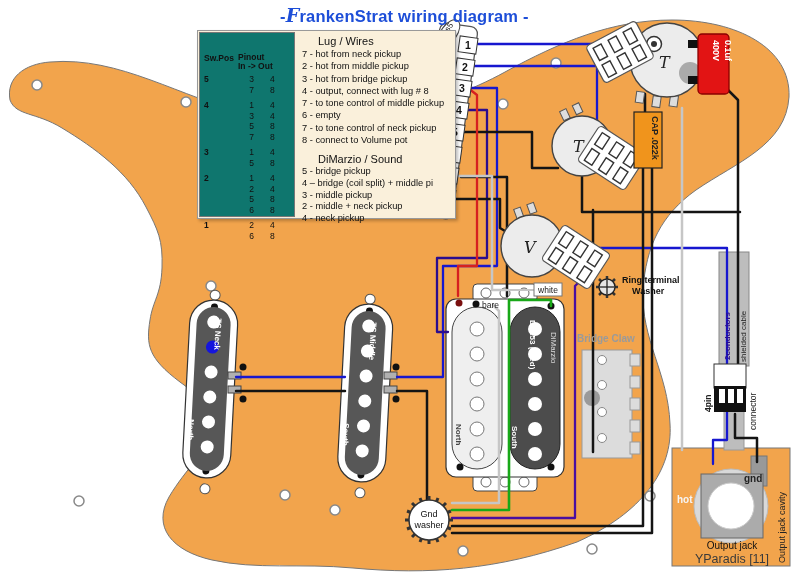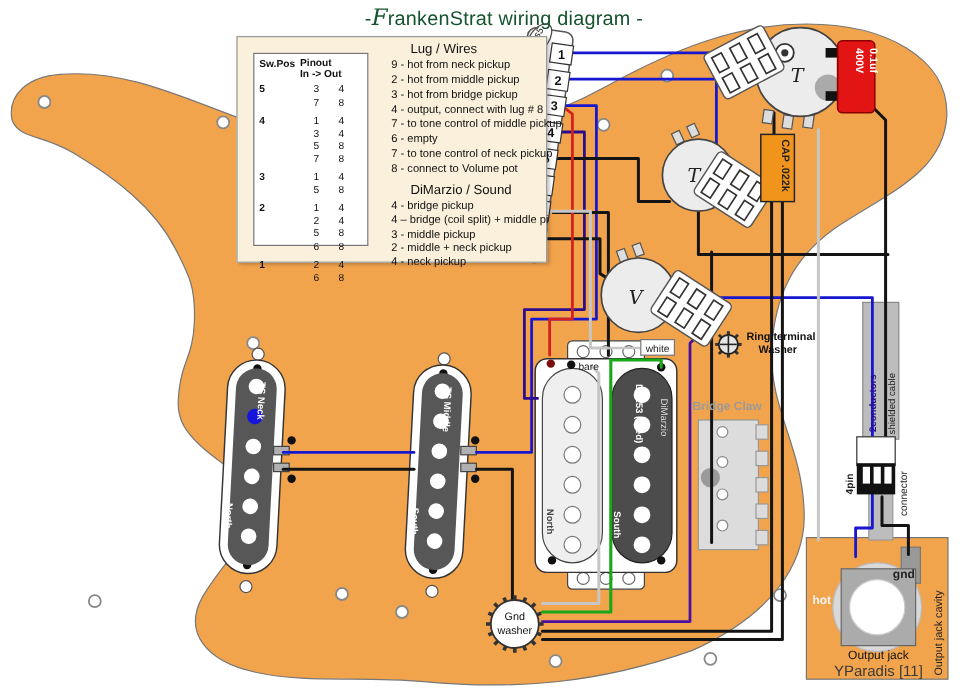--- a/index.html
+++ b/index.html
@@ -22,29 +22,29 @@
   .w-green{stroke:var(--c-green);stroke-width:2.6;}
   .w-gray{stroke:var(--c-gray);stroke-width:2.5;}
   .w-purple{stroke:var(--c-purple);stroke-width:2.3;}
   text{font-family:"Liberation Sans",sans-serif;}
   .t-pot{font-family:"DejaVu Serif",serif;font-style:italic;font-size:16px;fill:#222;}
   .t-lug{font-size:10.5px;font-weight:bold;fill:#111;}
   .t-rot-white{font-size:8px;font-weight:bold;fill:#fff;}
   .t-rot-dark{font-size:8px;font-weight:bold;fill:#444;}
   .t-cap{font-size:9px;font-weight:bold;}
   
-  #title{position:absolute;left:280px;top:4px;width:280px;text-align:center;
-         font-size:16.5px;font-weight:normal;color:#14532d;letter-spacing:.2px;}
+  #title{position:absolute;left:280px;top:4px;width:280px;text-align:left;
+         font-size:16.5px;font-weight:bold;color:#1d4ed8;letter-spacing:.2px;}
   #title .fancyF{font-family:"DejaVu Serif",serif;font-style:italic;font-size:19px;}
   
   #infobox{position:absolute;left:197px;top:30px;width:259px;height:189px;
            background:var(--c-cream);border:1px solid #999;box-sizing:border-box;
            box-shadow:2px 2px 3px rgba(0,0,0,.25);display:flex;}
-  #pinout{width:96px;background:#ffffff;border:1px solid #777;margin:13px;box-sizing:border-box;
-          padding:3px 4px;font-size:8.5px;color:#111;flex:none;}
+  #pinout{width:96px;background:#0f766e;border:1px solid #777;margin:1px;box-sizing:border-box;
+          padding:20px 4px;font-size:8.5px;color:#111;flex:none;}
   .pinout-head{display:flex;font-weight:bold;margin-bottom:3px;}
   .pinout-head .ph-left{width:34px;}
   .pinout-head .ph-right{flex:1;text-align:left;line-height:9px;}
   .p-row{display:flex;margin-bottom:5px;}
   .p-pos{width:30px;font-weight:bold;}
   .p-pairs{flex:1;}
   .p-pair{display:flex;justify-content:center;gap:16px;line-height:10.5px;}
   #legend{flex:1;padding:2px 6px;color:#111;}
   .leg-head{font-size:11px;font-weight:normal;margin:2px 0 1px 16px;}
   .leg-item{font-size:9.3px;line-height:12.3px;white-space:nowrap;}
@@ -475,32 +475,32 @@
                 <span>6</span>
                 <span>8</span>
               </div>
             </div>
           </div>
         </div>
   </div>
   <div id="legend">
     <div class="leg-head">Lug / Wires</div>
     <div id="lug-list">
-          <div class="leg-item">9 - hot from neck pickup</div>
+          <div class="leg-item">7 - hot from neck pickup</div>
           <div class="leg-item">2 - hot from middle pickup</div>
           <div class="leg-item">3 - hot from bridge pickup</div>
           <div class="leg-item">4 - output, connect with lug # 8</div>
           <div class="leg-item">7 - to tone control of middle pickup</div>
           <div class="leg-item">6 - empty</div>
           <div class="leg-item">7 - to tone control of neck pickup</div>
           <div class="leg-item">8 - connect to Volume pot</div>
         </div>
     <div class="leg-head" style="margin-top:7px;">DiMarzio / Sound</div>
     <div id="sound-list">
-          <div class="leg-item tight">4 - bridge pickup</div>
+          <div class="leg-item tight">5 - bridge pickup</div>
           <div class="leg-item tight">4 – bridge (coil split) + middle pi</div>
           <div class="leg-item tight">3 - middle pickup</div>
           <div class="leg-item tight">2 - middle + neck pickup</div>
           <div class="leg-item tight">4 - neck pickup</div>
         </div>
   </div>
 </div>
 
 </div>
 

